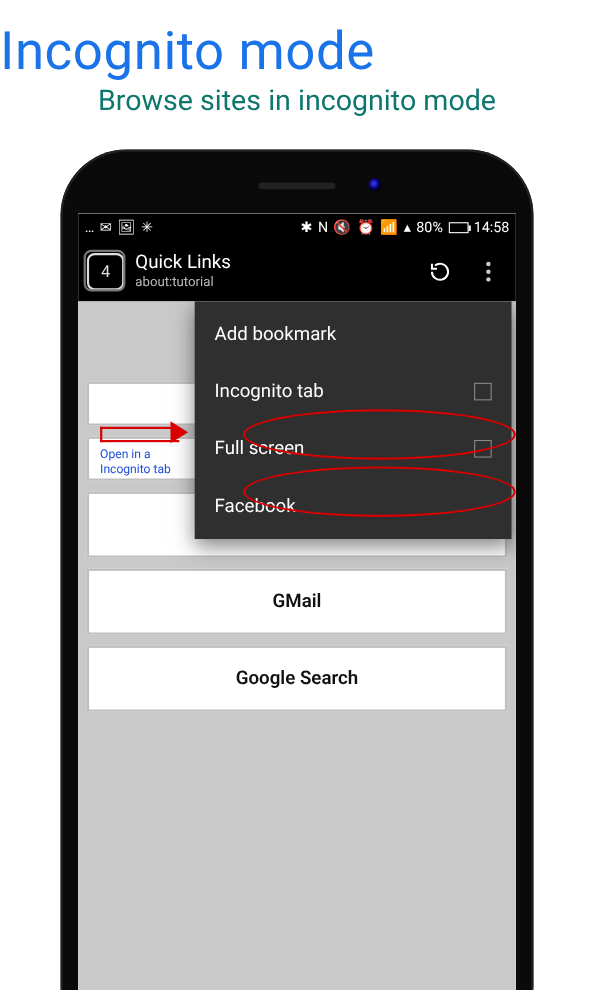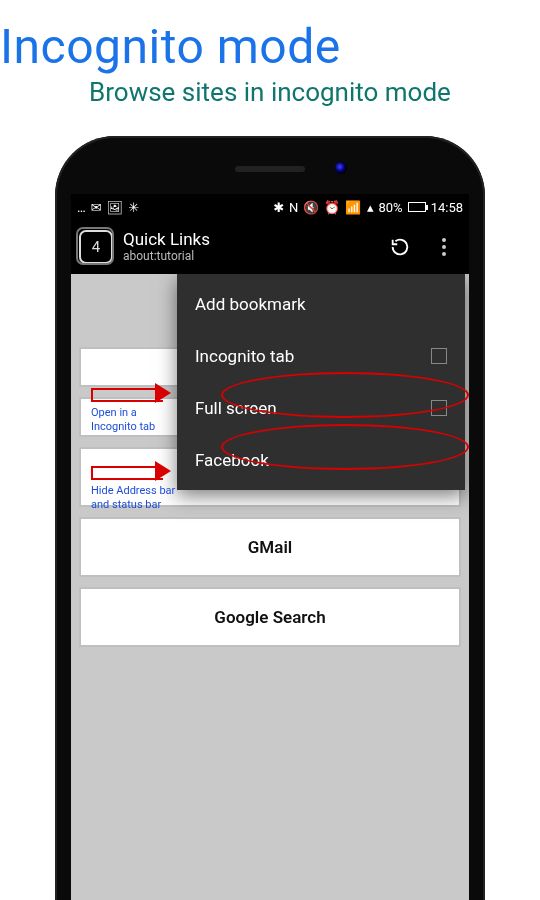--- a/index.html
+++ b/index.html
@@ -209,23 +209,18 @@
         <div class="menu-item">
             <span>Facebook</span>
           </div>
       </div>
 
       <div class="annot annot1">
         <div class="arrow"></div>
         <div style="white-space:pre-line">Open in a
 Incognito tab</div>
       </div>
-      <div class="annot annot2">
-        <div class="arrow"></div>
-        <div style="white-space:pre-line">Hide Address bar
-and status bar</div>
-      </div>
       <div class="circ circ1"></div>
       <div class="circ circ2"></div>
     </div>
 
   </div>
 </div>
 
 </body></html>

